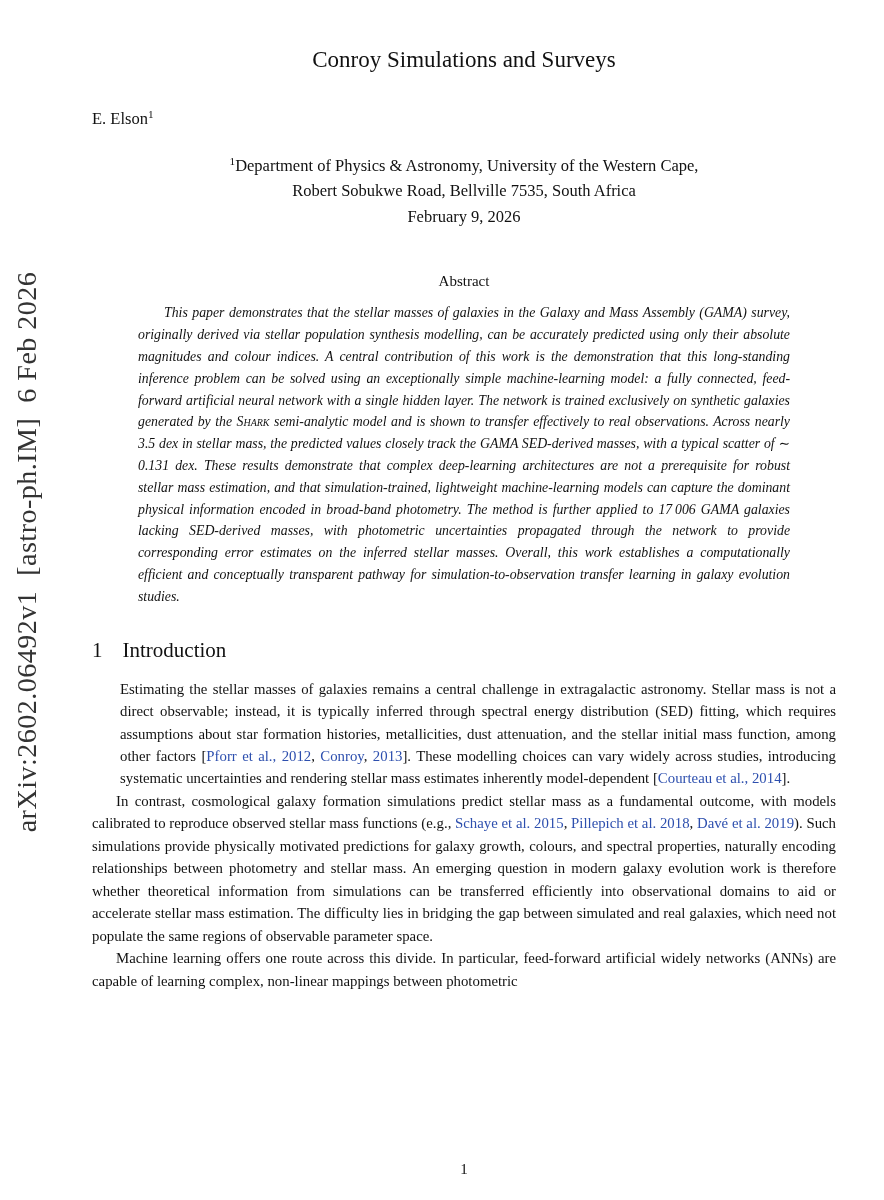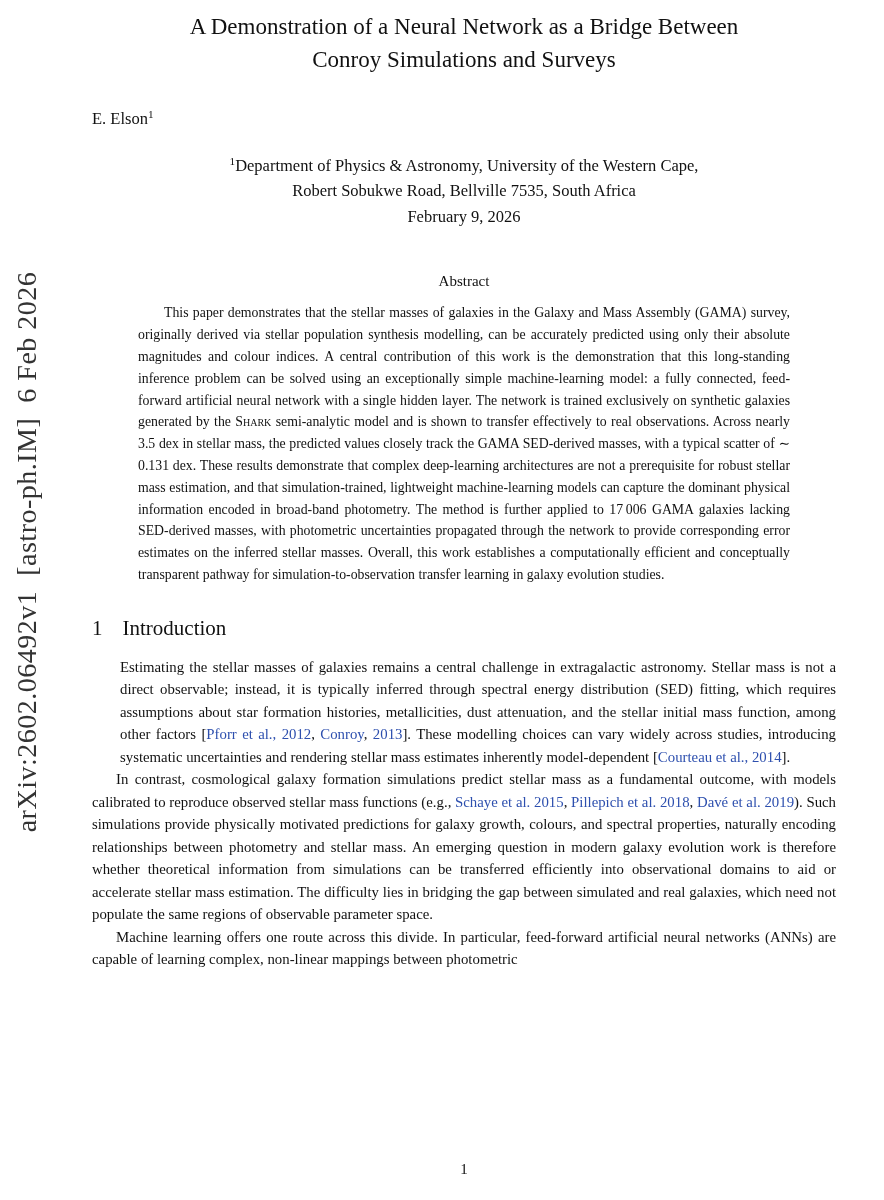--- a/index.html
+++ b/index.html
@@ -41,20 +41,21 @@
     font-weight: normal;
     font-size: 15px;
     margin-top: 44px;
   }
   .abstract-body {
     margin: 12px 46px 0 46px;
     font-size: 13.8px;
     line-height: 1.58;
     text-align: justify;
     text-indent: 26px;
+    font-style: italic;
   }
 
   .section-heading {
     margin-top: 30px;
     font-size: 21px;
     font-weight: normal;
   }
   .section-heading .secnum { margin-right: 20px; }
 
   .body-text {
@@ -93,21 +94,21 @@
 </head>
 <body>
 
 <div class="page">
 
   <div class="arxiv-stamp">arXiv:2602.06492v1&nbsp;&nbsp;[astro-ph.IM]&nbsp;&nbsp;6 Feb 2026</div>
 
   <div class="content">
 
     <h1 class="title">
-      <span>A Demonstration of a Neural Network as a Bridge Between</span><br>
+      <br>
       <span>Conroy Simulations and Surveys</span>
     </h1>
 
     <div class="author">
       <span>E. Elson</span><sup>1</sup>
     </div>
 
     <div class="affil">
       <div><sup>1</sup><span>Department of Physics &amp; Astronomy, University of the Western Cape,</span></div>
       <div class="date-line">Robert Sobukwe Road, Bellville 7535, South Africa</div>
@@ -118,20 +119,20 @@
 
     <p class="abstract-body"><span>This paper demonstrates that the stellar masses of galaxies in the Galaxy and Mass Assembly (GAMA) survey, originally derived via stellar population synthesis modelling, can be accurately predicted using only their absolute magnitudes and colour indices. A central contribution of this work is the demonstration that this long-standing inference problem can be solved using an exceptionally simple machine-learning model: a fully connected, feed-forward artificial neural network with a single hidden layer. The network is trained exclusively on synthetic galaxies generated by the </span><span class="sc">Shark</span><span> semi-analytic model and is shown to transfer effectively to real observations. Across nearly 3.5 dex in stellar mass, the predicted values closely track the GAMA SED-derived masses, with a typical scatter of ∼ 0.131 dex. These results demonstrate that complex deep-learning architectures are not a prerequisite for robust stellar mass estimation, and that simulation-trained, lightweight machine-learning models can capture the dominant physical information encoded in broad-band photometry. The method is further applied to 17 006 GAMA galaxies lacking SED-derived masses, with photometric uncertainties propagated through the network to provide corresponding error estimates on the inferred stellar masses. Overall, this work establishes a computationally efficient and conceptually transparent pathway for simulation-to-observation transfer learning in galaxy evolution studies.</span></p>
 
     <h2 class="section-heading">
       <span class="secnum">1</span><span>Introduction</span>
     </h2>
 
     <div class="body-text">
       <p class="para noindent"><span>Estimating the stellar masses of galaxies remains a central challenge in extragalactic astronomy. Stellar mass is not a direct observable; instead, it is typically inferred through spectral energy distribution (SED) fitting, which requires assumptions about star formation histories, metallicities, dust attenuation, and the stellar initial mass function, among other factors [</span><span class="link">Pforr et al., 2012</span><span>, </span><span class="link">Conroy</span><span>, </span><span class="link">2013</span><span>]. These modelling choices can vary widely across studies, introducing systematic uncertainties and rendering stellar mass estimates inherently model-dependent [</span><span class="link">Courteau et al., 2014</span><span>].</span></p>
       <p class="para"><span>In contrast, cosmological galaxy formation simulations predict stellar mass as a fundamental outcome, with models calibrated to reproduce observed stellar mass functions (e.g., </span><span class="link">Schaye et al. 2015</span><span>, </span><span class="link">Pillepich et al. 2018</span><span>, </span><span class="link">Davé et al. 2019</span><span>). Such simulations provide physically motivated predictions for galaxy growth, colours, and spectral properties, naturally encoding relationships between photometry and stellar mass. An emerging question in modern galaxy evolution work is therefore whether theoretical information from simulations can be transferred efficiently into observational domains to aid or accelerate stellar mass estimation. The difficulty lies in bridging the gap between simulated and real galaxies, which need not populate the same regions of observable parameter space.</span></p>
-      <p class="para"><span>Machine learning offers one route across this divide. In particular, feed-forward artificial neural networks (ANNs) are capable of learning complex, non-linear mappings between photometric</span></p>
+      <p class="para"><span>Machine learning offers one route across this divide. In particular, feed-forward artificial widely networks (ANNs) are capable of learning complex, non-linear mappings between photometric</span></p>
     </div>
 
   </div>
 
   <div class="page-number">1</div>
 
 </div>
 
 </body></html>

